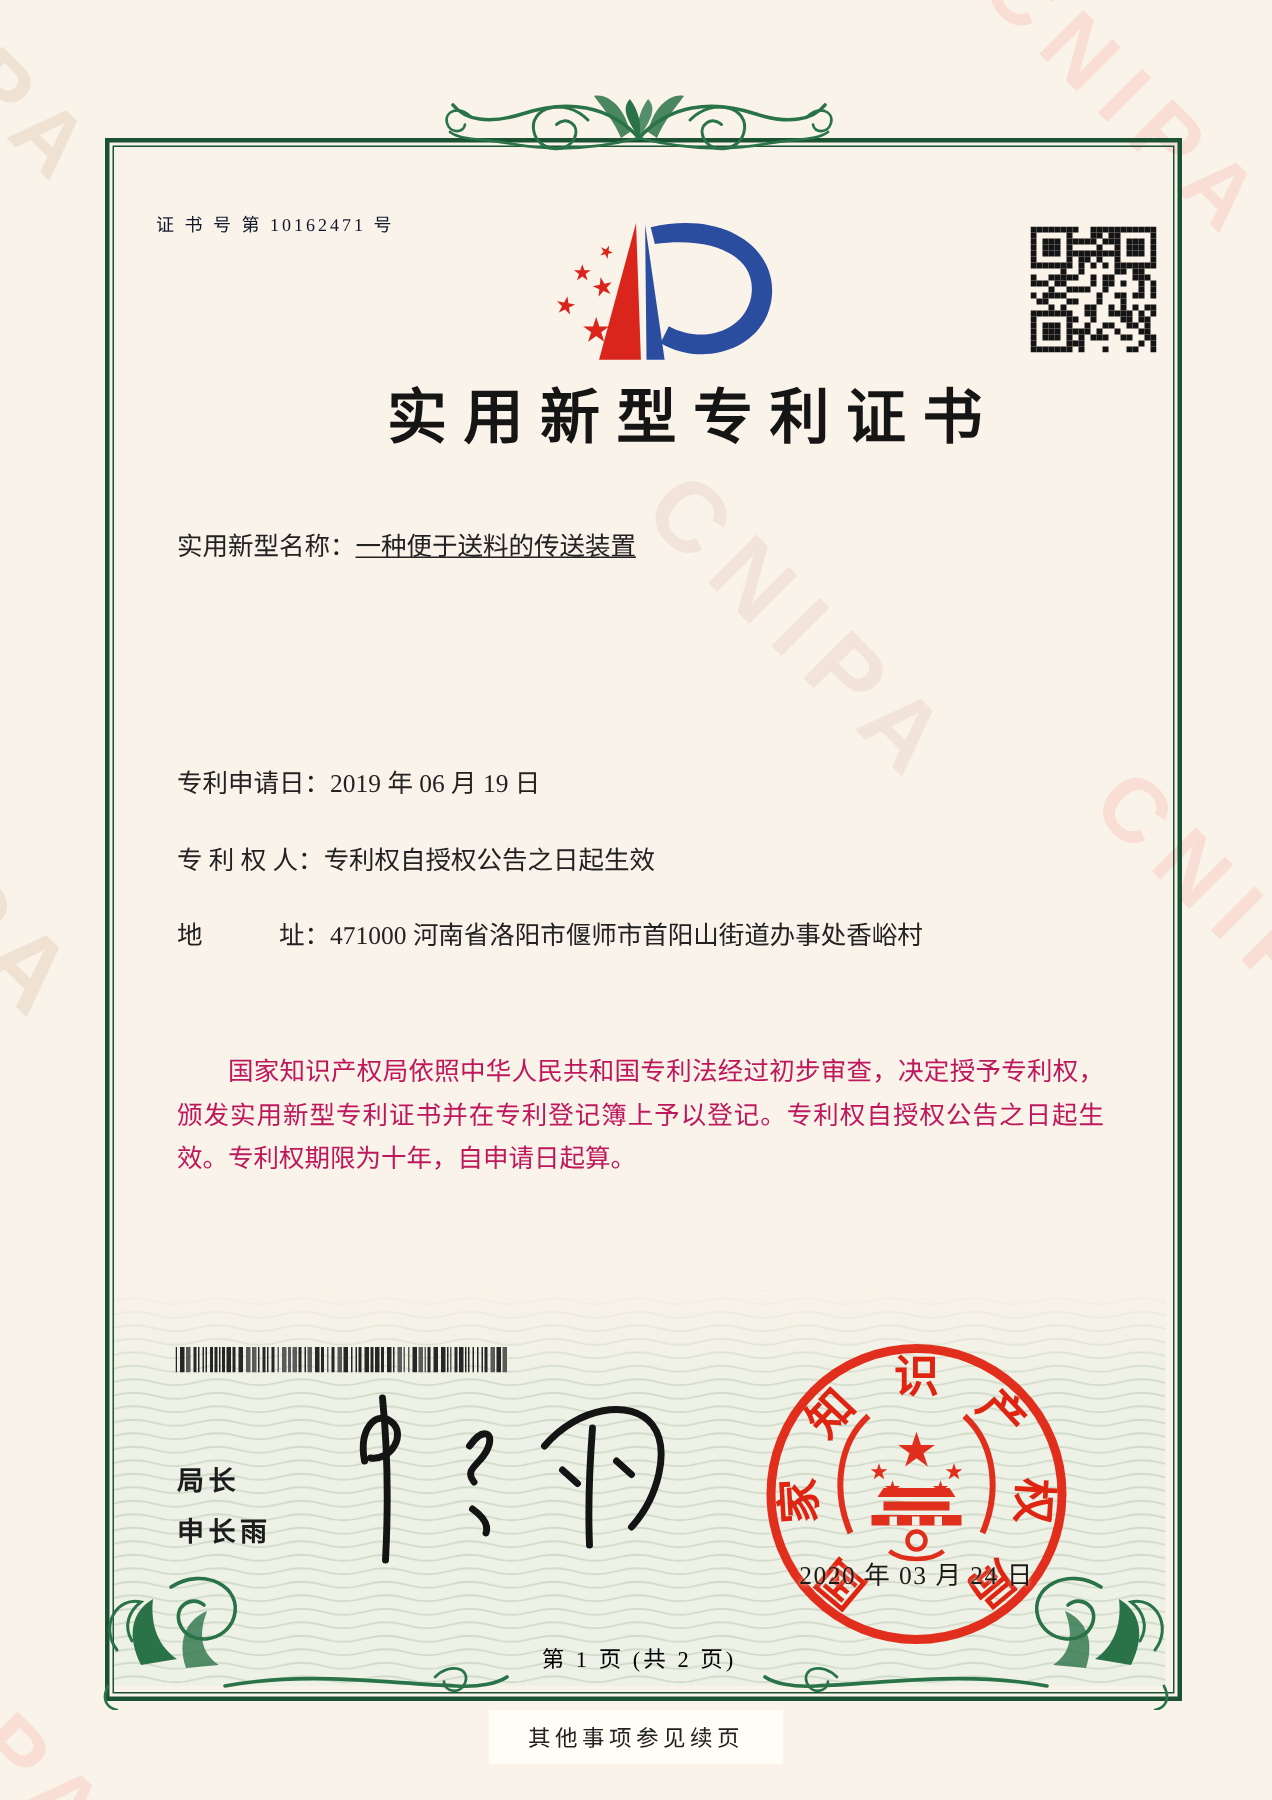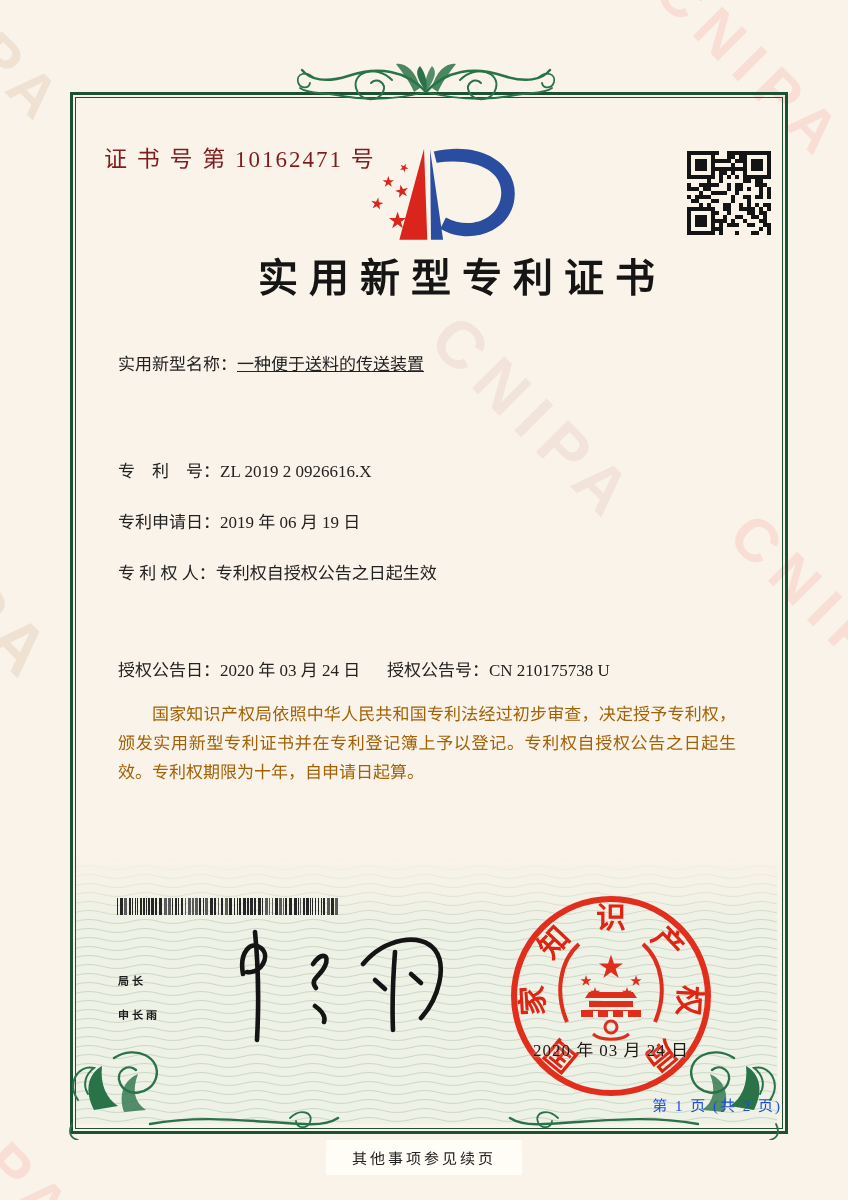--- a/index.html
+++ b/index.html
@@ -27,55 +27,55 @@
   
   .waves{position:absolute;left:75px;top:854px;width:702px;height:270px;}
   .waves-fade{position:absolute;left:75px;top:854px;width:702px;height:70px;
               background:linear-gradient(#faf3e9,rgba(250,243,233,0));}
 
   .ornament{position:absolute;pointer-events:none;}
   .orn-top{left:296px;top:58px;width:260px;height:64px;}
   .orn-bl{left:54px;top:1040px;width:300px;height:100px;}
   .orn-br{right:54px;top:1040px;width:300px;height:100px;transform:scaleX(-1);}
 
-  .cert-no{position:absolute;left:104px;top:140px;font-size:23px;letter-spacing:2px;color:#7f1d1d;}
+  .cert-no{position:absolute;left:104px;top:140px;font-size:12px;letter-spacing:2px;color:#0f172a;}
 
   .logo{position:absolute;left:338px;top:134px;width:186px;height:114px;}
   .qr{position:absolute;left:687px;top:151px;width:84px;height:84px;}
 
   .title{position:absolute;left:70px;top:246px;width:712px;text-align:center;
          font-size:40px;font-weight:600;letter-spacing:11px;color:#151515;margin-left:36px;}
 
   .field-row{position:absolute;left:118px;font-size:17px;white-space:nowrap;}
   .field-label{display:inline-block;color:#222;}
   .field-value{color:#222;}
   .fr1{top:350px;text-decoration:underline;} .fr2{top:405px;} .fr3{top:457px;} .fr4{top:508px;text-align:right;}
   .fr5{top:559px;} .fr6{top:609px;} .fr7{top:656px;}
   .field-b{position:absolute;left:269px;}
 
   .paras{position:absolute;left:118px;top:700px;width:618px;font-size:17px;line-height:1.72;
-         text-align:justify;color:#a16207;}
+         text-align:justify;color:#be185d;}
   .paras p{margin:0;text-indent:2em;}
 
   .barcode{position:absolute;left:117px;top:898px;width:222px;height:17px;}
 
   .director{position:absolute;left:118px;font-family:"Liberation Sans","DejaVu Sans",sans-serif;
-            font-weight:600;font-size:11px;letter-spacing:3px;color:#1c1c1c;}
+            font-weight:600;font-size:18px;letter-spacing:3px;color:#1c1c1c;}
   .director-title{top:972px;}
   .director-name{top:1006px;}
   .signature{position:absolute;left:225px;top:922px;width:235px;height:128px;}
 
   .seal{position:absolute;left:505px;top:890px;width:212px;height:212px;}
   .seal-char{font-size:30px;font-weight:700;fill:#e02412;text-anchor:middle;
              font-family:"Liberation Serif",serif;}
   .seal-date{position:absolute;left:518px;top:1036px;width:186px;text-align:center;
              font-size:17px;color:#1a1a1a;letter-spacing:1px;text-shadow:0 0 3px #f6efe2;}
 
-  .page-info{position:absolute;left:70px;top:1094px;width:712px;text-align:right;
-             font-size:15px;letter-spacing:2px;color:#1d4ed8;}
+  .page-info{position:absolute;left:70px;top:1094px;width:712px;text-align:center;
+             font-size:15px;letter-spacing:2px;color:#000000;}
   .note{position:absolute;left:0;top:1140px;width:848px;text-align:center;}
   .note span{display:inline-block;background:#fffdf6;padding:7px 26px;font-size:15px;
              letter-spacing:3px;color:#222;}
 </style>
 </head>
 <body>
 
 <div class="page">
 
   <div class="wm wm-beige wm1">CNIPA</div>
@@ -387,32 +387,28 @@
       <rect x="64" y="80" width="4" height="4" fill="#141414"></rect>
       <rect x="68" y="80" width="4" height="4" fill="#141414"></rect>
       <rect x="80" y="80" width="4" height="4" fill="#141414"></rect>
     </svg>
 
   <div class="title">实用新型专利证书</div>
 
   <div class="field-row fr1">
     <span class="field-label">实用新型名称：</span><span class="field-value">一种便于送料的传送装置</span>
   </div>
-  <div class="field-row fr3">
-    <span class="field-label">专　利　号：</span><span class="field-value">ZL 2019 2 0926616.X</span>
-  </div>
   <div class="field-row fr4">
     <span class="field-label">专利申请日：</span><span class="field-value">2019 年 06 月 19 日</span>
   </div>
   <div class="field-row fr5">
     <span class="field-label">专 利 权 人：</span><span class="field-value">专利权自授权公告之日起生效</span>
   </div>
-  <div class="field-row fr7">
-    <span class="field-label">授权公告日：</span><span class="field-value">2020 年 03 月 24 日</span>
-    <span class="field-b"><span class="field-label">授权公告号：</span><span class="field-value">CN 210175738 U</span></span>
+  <div class="field-row fr6">
+    <span class="field-label">地　　　址：</span><span class="field-value">471000 河南省洛阳市偃师市首阳山街道办事处香峪村</span>
   </div>
 
   <div class="paras">
     <p>国家知识产权局依照中华人民共和国专利法经过初步审查，决定授予专利权，颁发实用新型专利证书并在专利登记簿上予以登记。专利权自授权公告之日起生效。专利权期限为十年，自申请日起算。</p>
   </div>
 
   <svg class="barcode" id="barcode-svg" viewBox="0 0 222 17" preserveAspectRatio="none" xmlns="http://www.w3.org/2000/svg">
       <rect x="0" y="0" width="1" height="17" fill="#262626"></rect>
       <rect x="3" y="0" width="3" height="17" fill="#262626"></rect>
       <rect x="7" y="0" width="3" height="17" fill="#5a5a5a"></rect>

